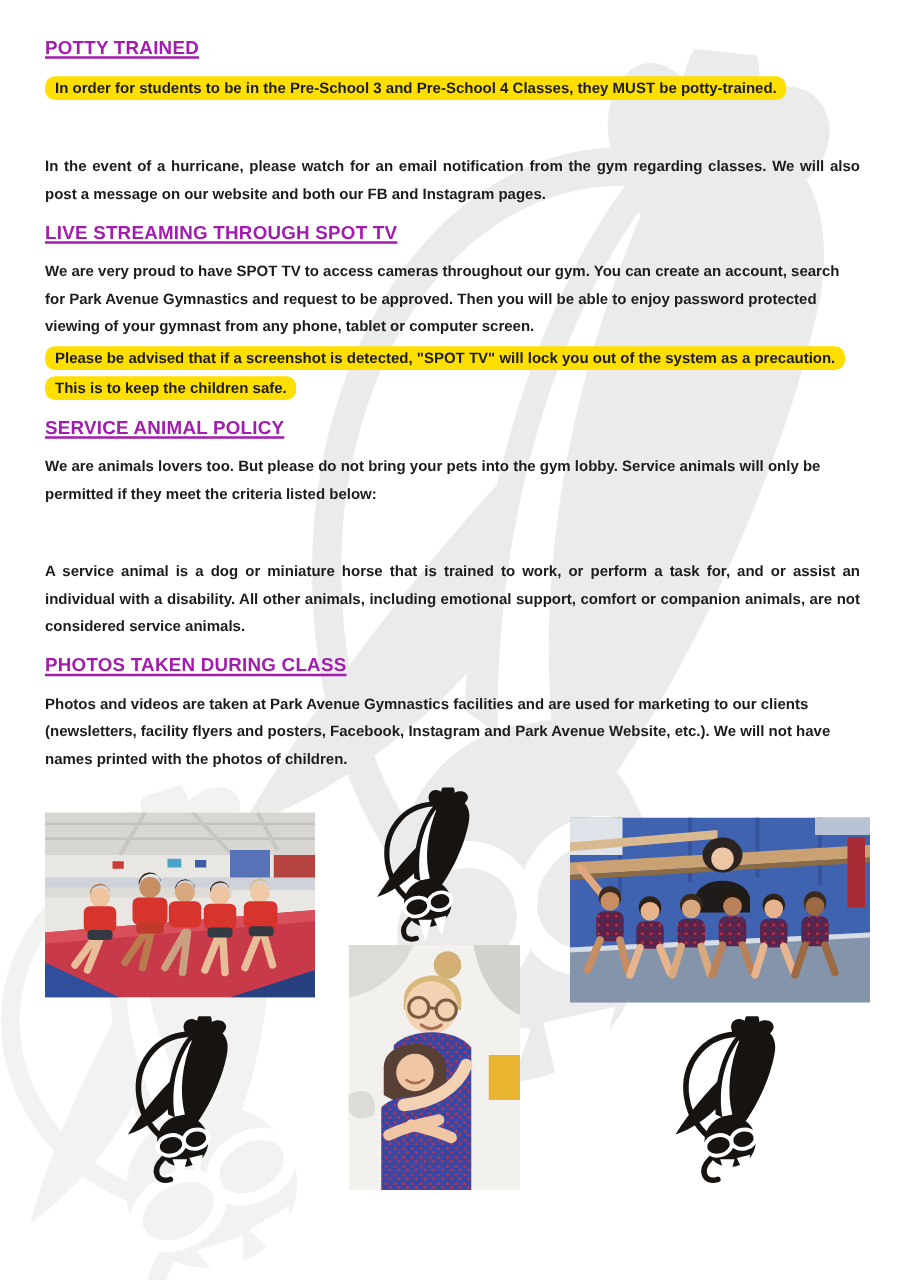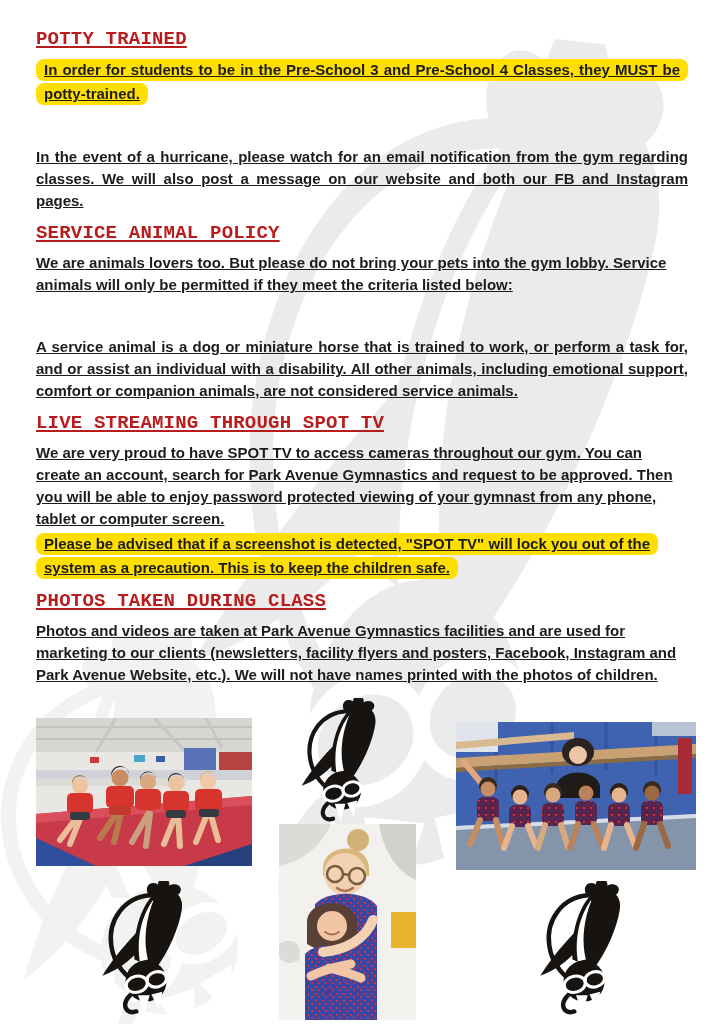--- a/index.html
+++ b/index.html
@@ -15,28 +15,27 @@
   .watermark{
     position:absolute;left:165px;top:30px;width:560px;height:930px;
     opacity:0.08;z-index:0;transform:rotate(6deg);
   }
   .watermark2{
     position:absolute;left:-40px;top:640px;width:360px;height:420px;
     opacity:0.05;z-index:0;transform:rotate(-18deg);
   }
   .content{position:relative;z-index:2;padding:28px 36px 0 36px;}
   h2.sec{
-    font-size:19px;line-height:22px;font-weight:700;margin:0 0 8px 0;
+    font-size:15px;line-height:22px;font-weight:700;margin:0 0 8px 0;
     text-decoration:underline;text-decoration-thickness:2px;text-underline-offset:2px;
-    letter-spacing:.2px;color:#b91c1c;font-family:Liberation Mono, monospace;
+    letter-spacing:.2px;color:#a21caf;
   }
   p.para{
-    font-size:15px;line-height:22px;font-weight:700;margin:0 0 10px 0;
+    font-size:12px;line-height:22px;font-weight:700;margin:0 0 10px 0;
     color:#1c1c1c;
-    text-decoration:underline;
   }
   p.just{text-align:justify;margin-top:40px;}
   p.tight{margin-bottom:2px;}
   p.hl{line-height:24px;margin:2px 0 10px 0;}
   .mark{
     background:#ffdf00;
     padding:2px 8px 3px 8px;
     border-radius:8px;
     -webkit-box-decoration-break:clone;box-decoration-break:clone;
   }
@@ -98,29 +97,29 @@
     <section>
       <h2 class="sec">POTTY TRAINED</h2>
       <p class="para hl just"><span class="mark">In order for students to be in the Pre-School 3 and Pre-School 4 Classes, they MUST be potty-trained.</span></p>
     </section>
 
     <section>
       <p class="para just">In the event of a hurricane, please watch for an email notification from the gym regarding classes. We will also post a message on our website and both our FB and Instagram pages.</p>
     </section>
 
     <section>
+      <h2 class="sec">LIVE STREAMING THROUGH SPOT TV</h2>
+      <p class="para tight">We are very proud to have SPOT TV to access cameras throughout our gym. You can create an account, search for Park Avenue Gymnastics and request to be approved. Then you will be able to enjoy password protected viewing of your gymnast from any phone, tablet or computer screen.</p>
+      <p class="para hl"><span class="mark">Please be advised that if a screenshot is detected, "SPOT TV" will lock you out of the system as a precaution. This is to keep the children safe.</span></p>
+    </section>
+
+    <section>
       <h2 class="sec">SERVICE ANIMAL POLICY</h2>
       <p class="para">We are animals lovers too. But please do not bring your pets into the gym lobby. Service animals will only be permitted if they meet the criteria listed below:</p>
       <p class="para just">A service animal is a dog or miniature horse that is trained to work, or perform a task for, and or assist an individual with a disability. All other animals, including emotional support, comfort or companion animals, are not considered service animals.</p>
-    </section>
-
-    <section>
-      <h2 class="sec">LIVE STREAMING THROUGH SPOT TV</h2>
-      <p class="para tight">We are very proud to have SPOT TV to access cameras throughout our gym. You can create an account, search for Park Avenue Gymnastics and request to be approved. Then you will be able to enjoy password protected viewing of your gymnast from any phone, tablet or computer screen.</p>
-      <p class="para hl"><span class="mark">Please be advised that if a screenshot is detected, "SPOT TV" will lock you out of the system as a precaution. This is to keep the children safe.</span></p>
     </section>
 
     <section>
       <h2 class="sec">PHOTOS TAKEN DURING CLASS</h2>
       <p class="para">Photos and videos are taken at Park Avenue Gymnastics facilities and are used for marketing to our clients (newsletters, facility flyers and posters, Facebook, Instagram and Park Avenue Website, etc.). We will not have names printed with the photos of children.</p>
     </section>
 
   </div>
 
   <div class="collage">

